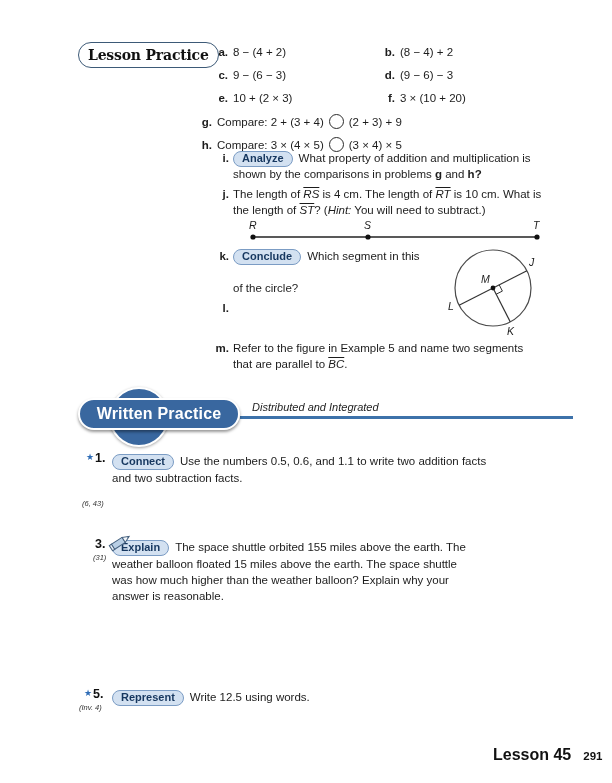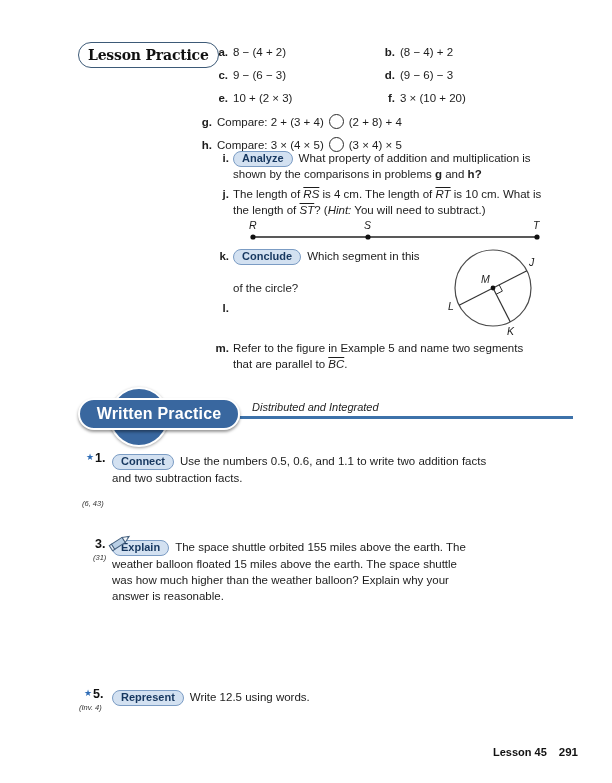--- a/index.html
+++ b/index.html
@@ -60,21 +60,21 @@
   .wstar{position:absolute;color:#2e6cb6;font-size:9px;}
   .wref{position:absolute;font-style:italic;font-size:7.5px;color:#333;}
   .wcontent{position:absolute;left:112px;line-height:16px;}
   .w1{top:453px;width:448px;} .w3{top:539px;width:452px;} .w5{top:689px;width:452px;}
 
   .explain-wrap{position:relative;display:inline-block;margin-right:6px;}
   .pencil{position:absolute;left:-4px;top:-10px;z-index:3;}
 
   .footer{position:absolute;left:493px;top:746px;display:flex;align-items:baseline;gap:12px;
     font-weight:bold;color:#111;}
-  .footer .fl{font-size:11px;} .footer .fp{font-size:11.5px;}
+  .footer .fl{font-size:16px;} .footer .fp{font-size:11.5px;}
 </style>
 </head>
 <body>
 
 <div class="page">
 
   <div class="lp-badge">
     <span>Lesson Practice</span>
   </div>
 
@@ -91,21 +91,21 @@
     <span class="lt w18">d.</span><span>(9 − 6) − 3</span>
   </div>
   <div class="cell p-e">
     <span class="lt w18">e.</span><span>10 + (2 × 3)</span>
   </div>
   <div class="cell p-f">
     <span class="lt w18">f.</span><span>3 × (10 + 20)</span>
   </div>
 
   <div class="cell p-g">
-    <span class="lt w18">g.</span><span>Compare: 2 + (3 + 4)</span><span class="cmp-circle"></span><span>(2 + 8) + 4</span>
+    <span class="lt w18">g.</span><span>Compare: 2 + (3 + 4)</span><span class="cmp-circle"></span><span>(2 + 3) + 9</span>
   </div>
   <div class="cell p-h">
     <span class="lt w18">h.</span><span>Compare: 3 × (4 × 5)</span><span class="cmp-circle"></span><span>(3 × 4) × 5</span>
   </div>
 
   <div class="item i-i">
     <span class="lt w24">i.</span>
     <span class="content">
       <span class="tag">Analyze</span><span>What property of addition and multiplication is</span><br>
       <span>shown by the comparisons in problems </span><span class="b">g</span><span> and </span><span class="b">h?</span>

